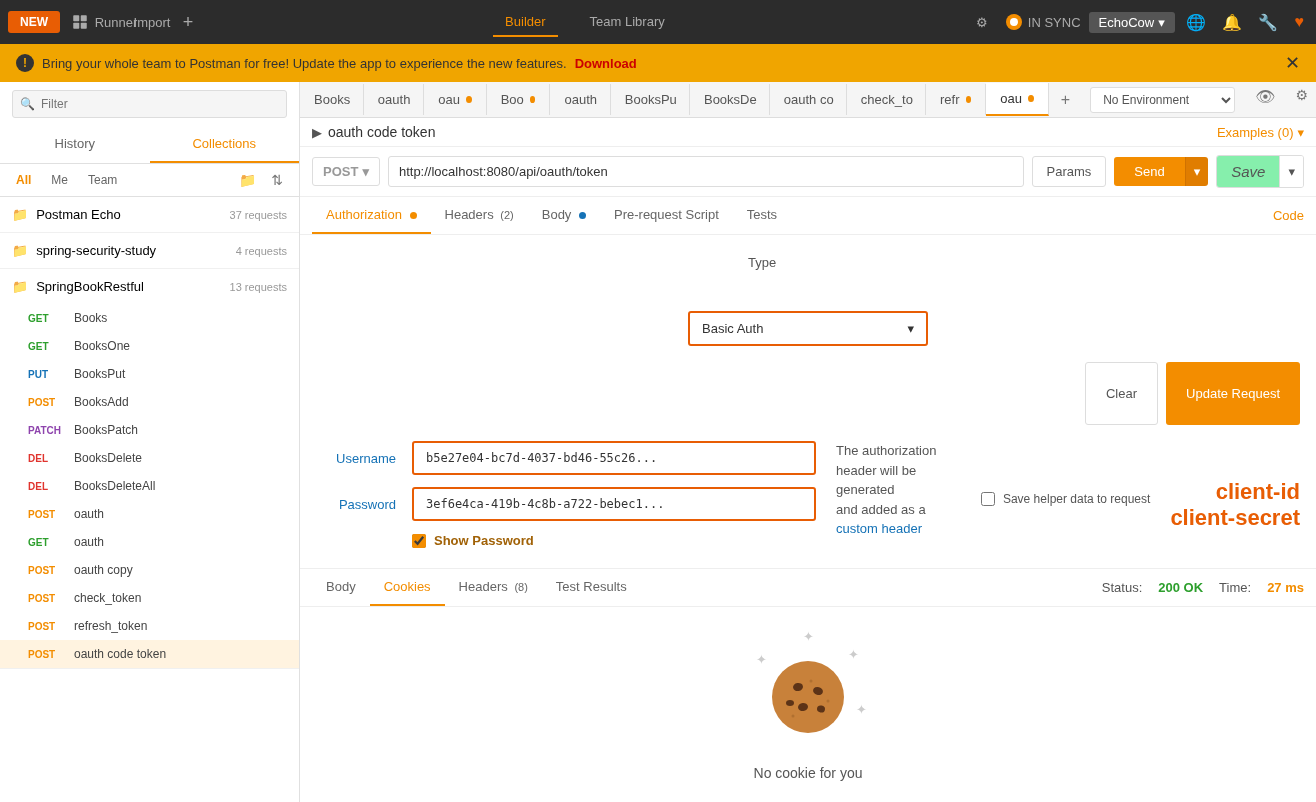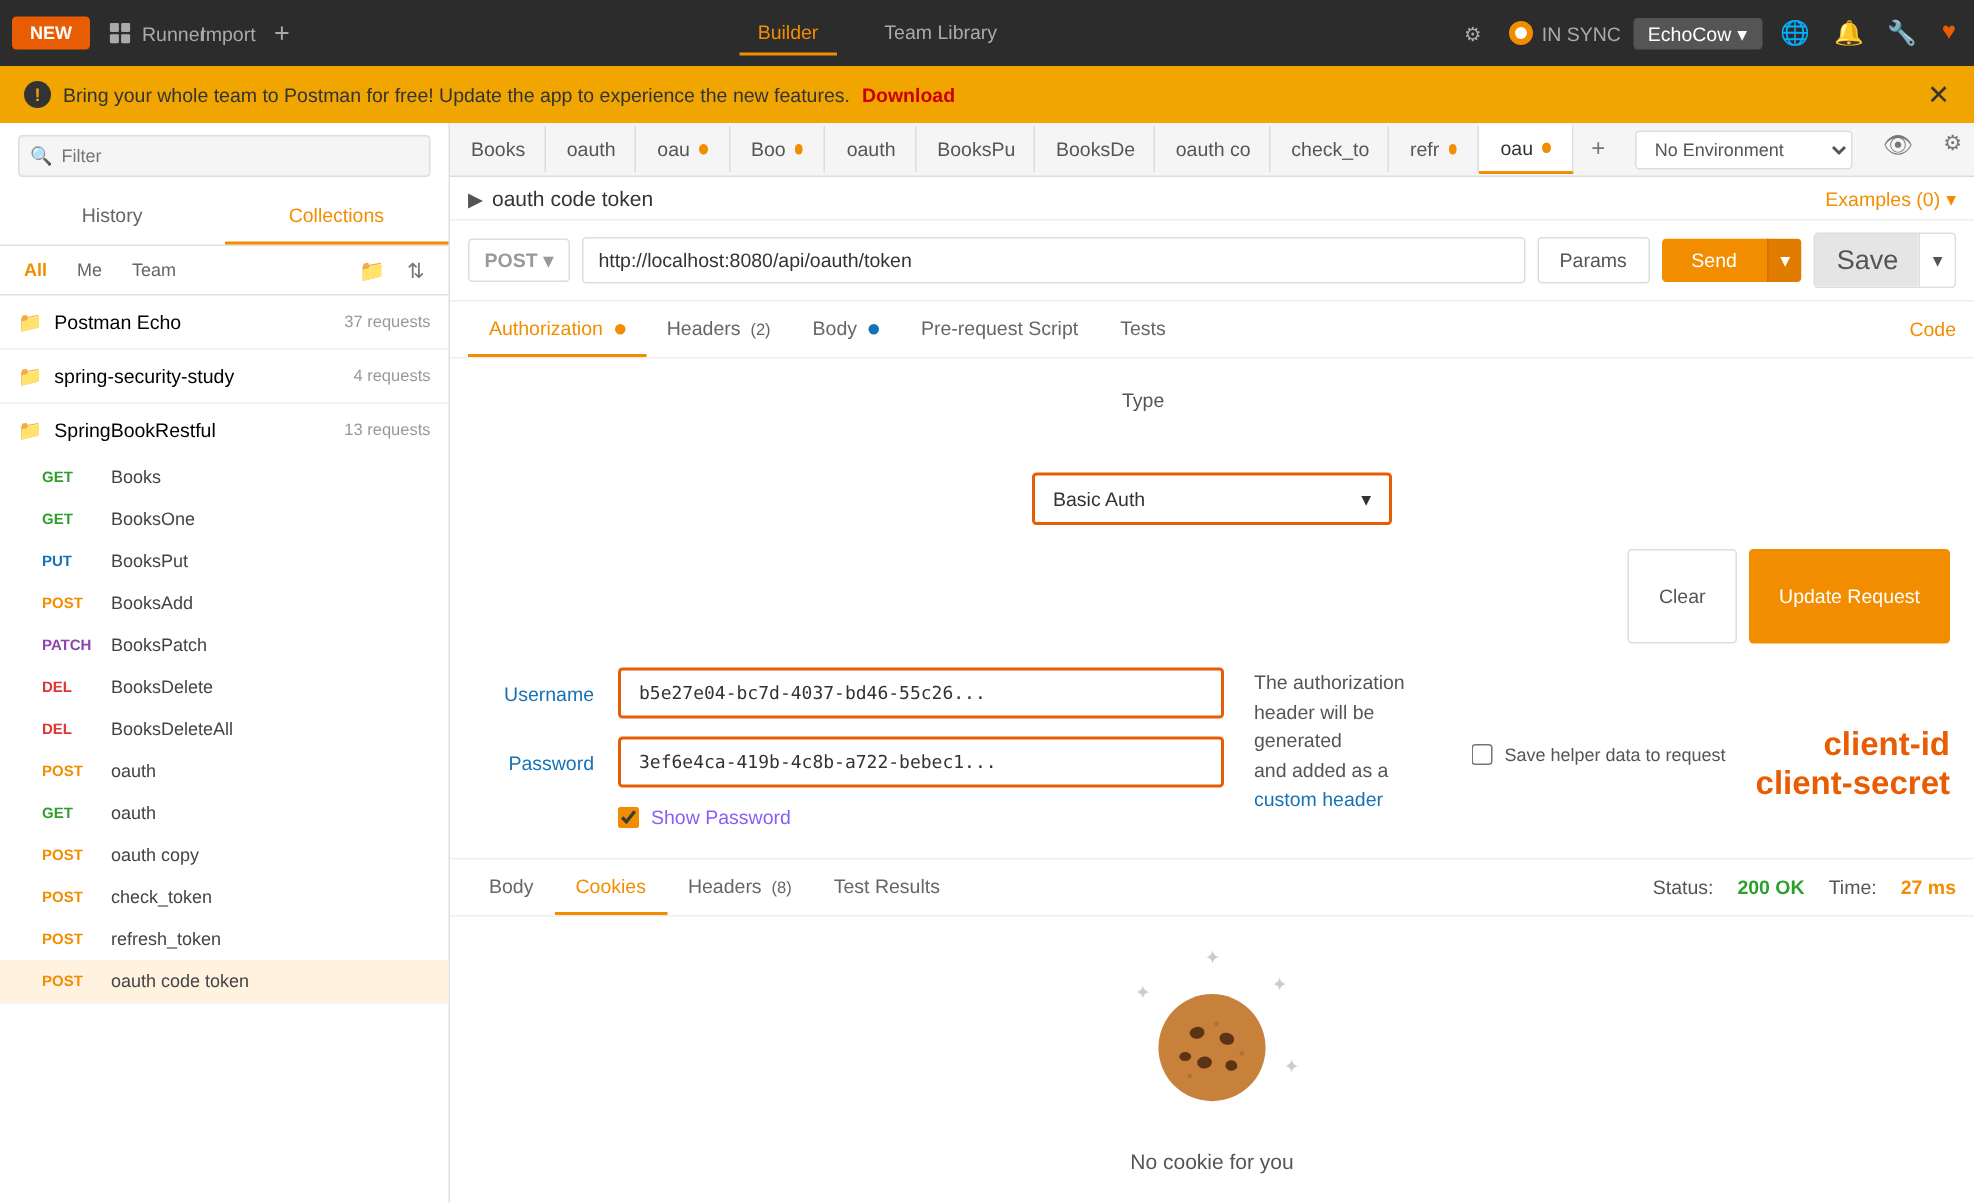--- a/index.html
+++ b/index.html
@@ -79,21 +79,21 @@
     
     .url-bar { display: flex; align-items: center; padding: 8px 12px; gap: 8px; border-bottom: 1px solid #eee; flex-shrink: 0; }
     .method-select { display: flex; align-items: center; gap: 4px; background: #fff; border: 1px solid #ddd; padding: 6px 10px; border-radius: 3px; cursor: pointer; font-weight: 600; color: #f38d00; font-size: 13px; }
     .method-select span { color: #999; }
     .url-input { flex: 1; padding: 7px 10px; border: 1px solid #ddd; border-radius: 3px; font-size: 13px; color: #333; }
     .params-btn { padding: 7px 14px; border: 1px solid #ddd; border-radius: 3px; background: #fff; cursor: pointer; color: #555; font-size: 13px; }
     .send-btn-group { display: flex; border-radius: 3px; overflow: hidden; }
     .send-btn { background: #f38d00; color: white; border: none; padding: 7px 20px; cursor: pointer; font-size: 13px; font-weight: 500; }
     .send-dropdown { background: #e07d00; color: white; border: none; padding: 7px 8px; cursor: pointer; border-left: 1px solid #d07200; }
     .save-btn-group { display: flex; border-radius: 3px; overflow: hidden; border: 1px solid #ddd; }
-    .save-btn { background: #e5e5e5; border: none; padding: 7px 14px; cursor: pointer; color: #555; font-size: 18px; }
+    .save-btn { background: #86efac; border: none; padding: 7px 14px; cursor: pointer; color: #555; font-size: 15px; font-style: italic; }
     .save-dropdown { background: #fff; border: none; padding: 7px 8px; cursor: pointer; border-left: 1px solid #ddd; color: #555; }
 
     
     .auth-tabs { display: flex; align-items: center; padding: 0 12px; border-bottom: 1px solid #eee; flex-shrink: 0; }
     .auth-tab { padding: 10px 14px; cursor: pointer; color: #666; font-size: 13px; border-bottom: 2px solid transparent; }
     .auth-tab.active { color: #f38d00; border-bottom-color: #f38d00; }
     .auth-tab-dot { display: inline-block; width: 7px; height: 7px; border-radius: 50%; background: #f38d00; margin-left: 4px; vertical-align: middle; }
     .auth-tab-dot-blue { display: inline-block; width: 7px; height: 7px; border-radius: 50%; background: #1572b6; margin-left: 4px; vertical-align: middle; }
     .code-link { margin-left: auto; color: #f38d00; cursor: pointer; font-size: 13px; }
 
@@ -111,21 +111,21 @@
     .auth-fields-left { flex: 0 0 500px; }
     .auth-field-row { display: flex; align-items: center; gap: 16px; margin-bottom: 12px; }
     .auth-field-label { color: #1572b6; font-size: 13px; width: 80px; text-align: right; }
     .auth-field-input { flex: 1; padding: 8px 12px; border: 2px solid #e85d04; border-radius: 3px; font-size: 12px; color: #333; font-family: monospace; }
     .auth-hint { flex: 1; color: #555; font-size: 12px; line-height: 1.5; }
     .auth-hint a { color: #1572b6; text-decoration: none; }
     .auth-right-labels { display: flex; flex-direction: column; align-items: flex-end; justify-content: center; padding-top: 20px; }
     .client-label { color: #e85d04; font-size: 22px; font-weight: 700; }
     .show-password-row { display: flex; align-items: center; gap: 8px; padding-left: 96px; margin-top: 4px; }
     .show-password-row input[type="checkbox"] { accent-color: #f38d00; width: 14px; height: 14px; }
-    .show-password-row label { font-size: 13px; color: #8b5cf6; cursor: pointer; }
+    .show-password-row label { font-size: 13px; color: #a16207; cursor: pointer; font-weight: bold; }
     .save-helper-row { display: flex; align-items: center; gap: 8px; margin-top: 8px; }
     .save-helper-row input[type="checkbox"] { width: 14px; height: 14px; }
     .save-helper-row label { font-size: 12px; color: #555; }
 
     
     .response-section { border-top: 1px solid #eee; flex: 1; display: flex; flex-direction: column; overflow: hidden; }
     .response-tabs-bar { display: flex; align-items: center; padding: 0 12px; border-bottom: 1px solid #eee; background: #fff; flex-shrink: 0; }
     .response-tab { padding: 10px 14px; cursor: pointer; color: #666; font-size: 13px; border-bottom: 2px solid transparent; }
     .response-tab.active { color: #f38d00; border-bottom-color: #f38d00; }
     .response-status { margin-left: auto; display: flex; gap: 16px; font-size: 13px; color: #555; }

